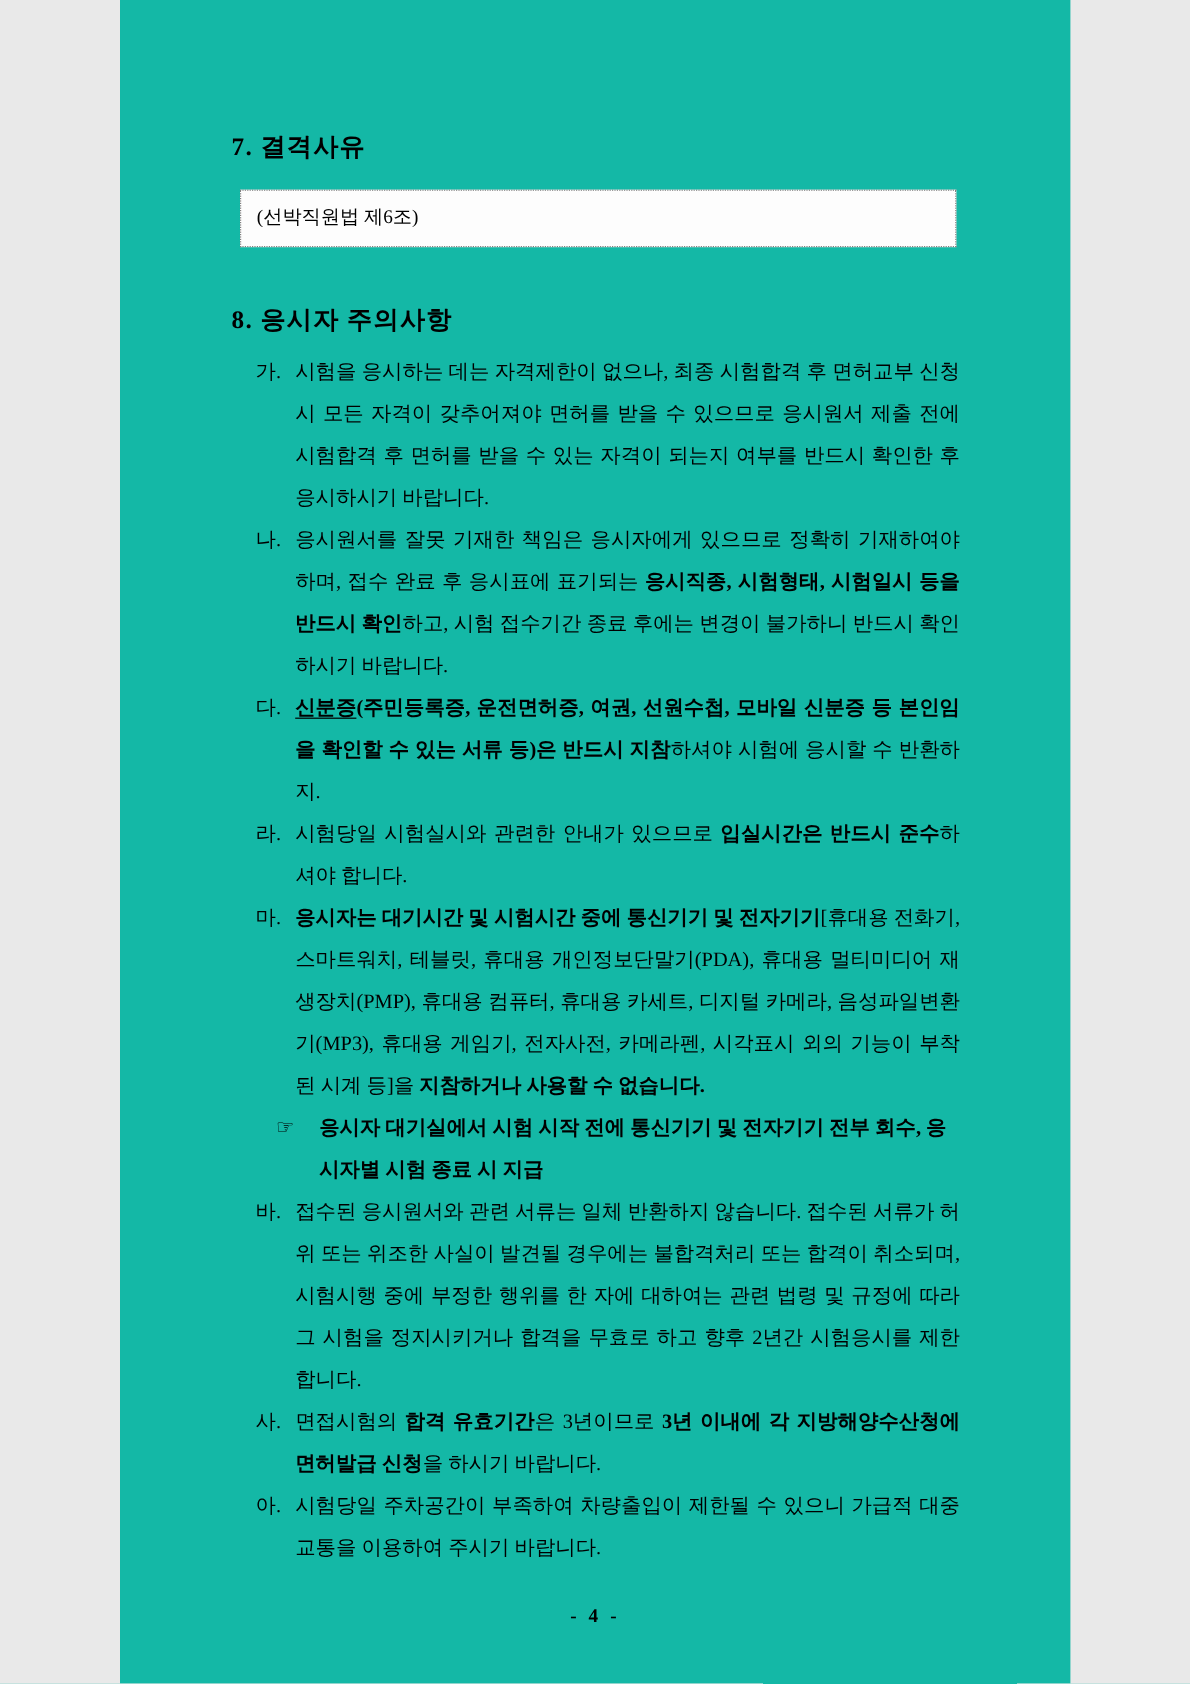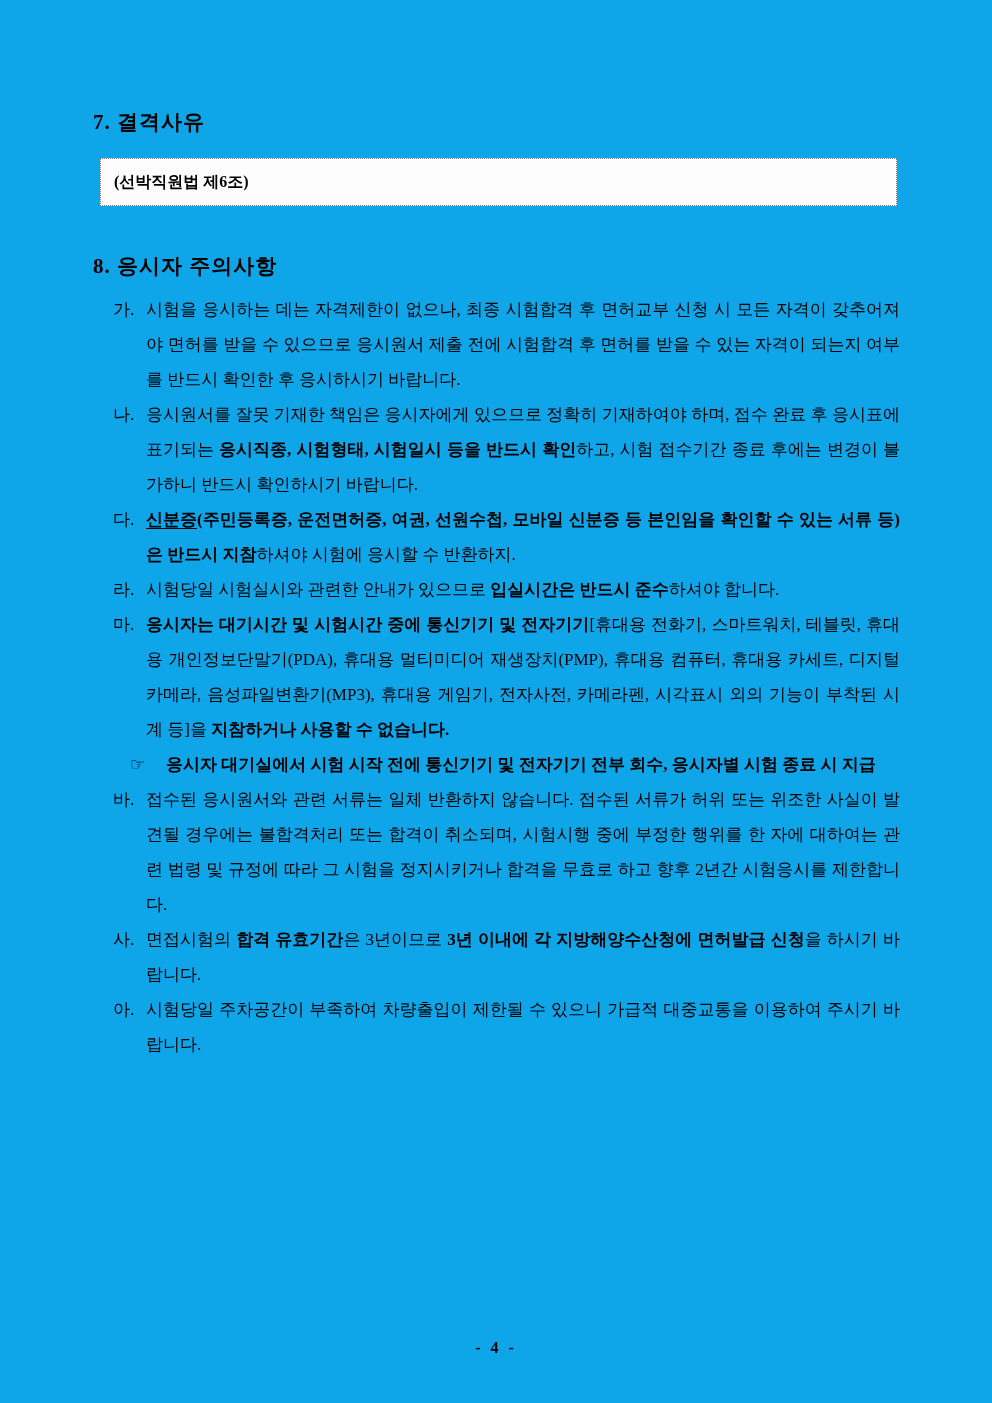--- a/index.html
+++ b/index.html
@@ -1,35 +1,35 @@
 <!DOCTYPE html>
 <html><head>
 <meta charset="utf-8">
 <style>
   html,body{margin:0;padding:0;background:#e9e9e9;}
   .page{
-    width:992px;height:1403px;background:#0ea5e9;position:relative;
+    width:792px;height:1403px;background:#14b8a6;position:relative;
     margin:0 auto;color:#000;
     font-family:"Liberation Serif","DejaVu Serif",serif;
     box-sizing:border-box;overflow:hidden;
   }
   .content{padding:108px 92px 0 93px;}
   .sec-heading{
     font-size:21px;font-weight:bold;margin:0;letter-spacing:1px;
     line-height:28px;
   }
   .h7{margin-bottom:22px;}
   .h8{margin-top:46px;margin-bottom:12px;}
   .law-box{
     border:1px dotted #808080;background:#fdfdfd;
     margin-left:7px;margin-right:3px;
     padding:9px 16px 10px 13px;
     font-size:16px;line-height:27px;
   }
-  .law-title{font-weight:bold;}
+  .law-title{font-weight:normal;}
   .law-intro{}
   .law-item{margin-left:8px;padding-left:23px;text-indent:-23px;text-align:justify;}
   .items{margin-left:20px;font-size:17px;line-height:35px;}
   .item{display:flex;}
   .item .marker{flex:none;width:33px;}
   .item .body{flex:1;text-align:justify;}
   .item.note{margin-left:17px;}
   .item.note .marker{width:36px;}
   .item.note .body{font-weight:bold;text-align:left;}
   .item.note .body .plain{font-weight:bold;}

